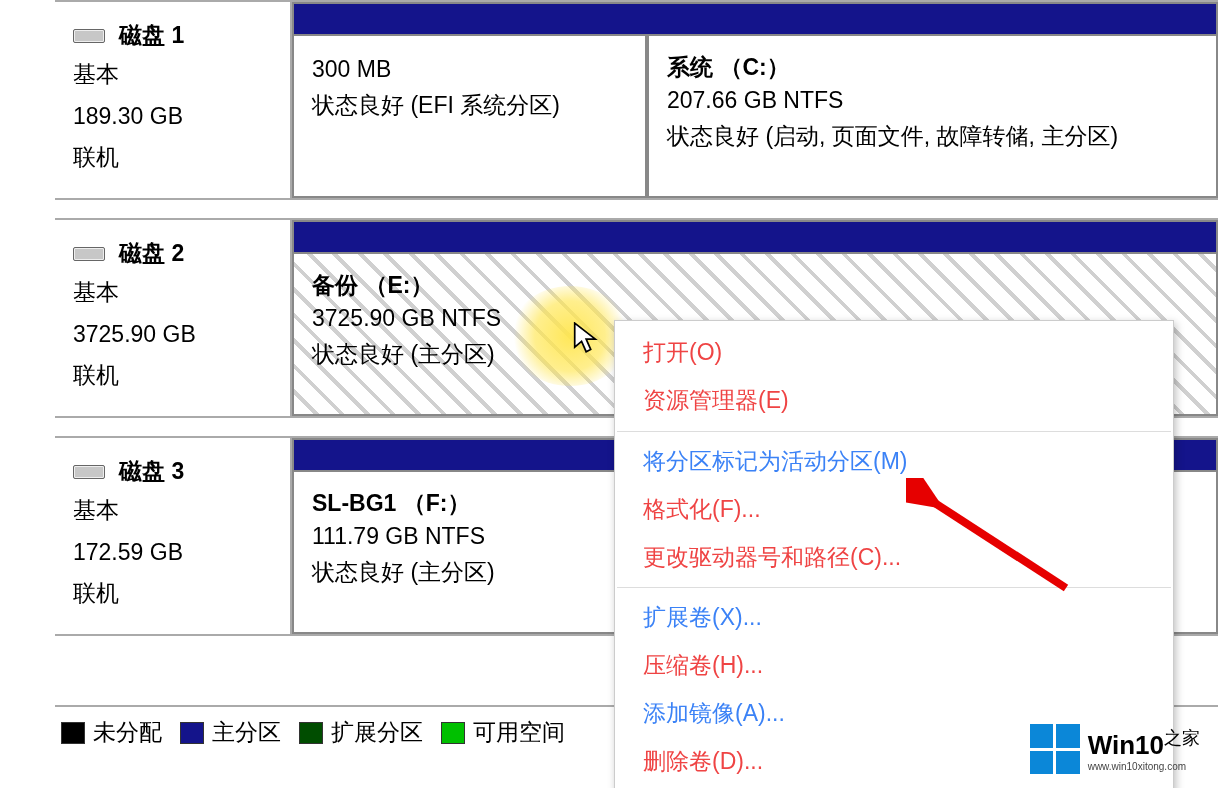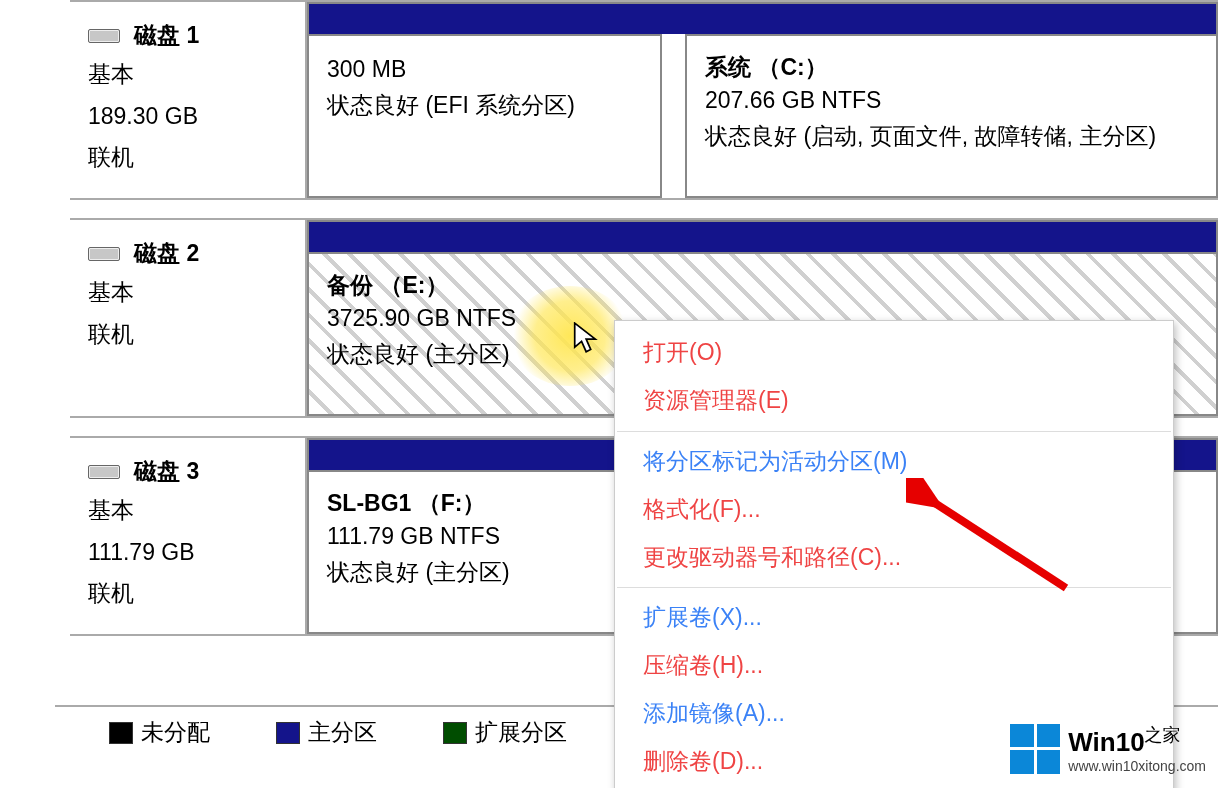--- a/index.html
+++ b/index.html
@@ -5,21 +5,21 @@
 * { margin: 0; padding: 0; box-sizing: border-box; }
 body {
   font-family: "Microsoft YaHei", "Segoe UI", Arial, sans-serif;
   font-size: 23px;
   background: #fff;
   width: 1218px;
   height: 788px;
   overflow: hidden;
   position: relative;
 }
-.container { padding-left: 70px; }
+.container { padding-left: 55px; }
 .disk-row {
   display: flex;
   border-top: 2px solid #aaa;
   border-bottom: 2px solid #aaa;
   margin-bottom: 18px;
   min-height: 200px;
 }
 .disk-info {
   width: 235px;
   padding: 18px 10px 18px 18px;
@@ -49,21 +49,20 @@
 }
 .part-header {
   background: #14148B;
   height: 32px;
   border: 2px solid #888;
   border-bottom: none;
 }
 .part-body-row {
   display: flex;
   flex: 1;
-  gap: 23px;
 }
 .partition {
   border: 2px solid #888;
   display: flex;
   flex-direction: column;
   padding: 16px 18px;
   position: relative;
 }
 .part-name { font-weight: 700; }
 .part-text { line-height: 1.55; }
@@ -77,21 +76,21 @@
   border-top: 2px solid #aaa;
   padding: 10px 6px;
   display: flex;
   gap: 18px;
   align-items: center;
   position: absolute;
   bottom: 30px;
   left: 55px;
   right: 0;
 }
-.legend-item { display: flex; align-items: center; gap: 8px; margin-left: 48px; }
+.legend-item { display: flex; align-items: center; gap: 8px; }
 .legend-swatch { width: 24px; height: 22px; border: 1px solid #333; }
 .sw-black { background: #000; }
 .sw-blue { background: #14148B; }
 .sw-dgreen { background: #004d00; }
 .sw-green { background: #00c000; }
 .context-menu {
   position: absolute;
   top: 320px;
   left: 614px;
   width: 560px;
@@ -121,36 +120,36 @@
   pointer-events: none;
 }
 .cursor svg { width: 26px; height: 32px; }
 .arrow {
   position: absolute;
   top: 478px; left: 906px;
   pointer-events: none;
 }
 .watermark {
   position: absolute;
-  bottom: 14px; right: 12px;
+  bottom: 14px; right: 18px;
   display: flex; align-items: center; gap: 8px;
   font-family: Arial, sans-serif;
 }
 .wm-sq {
   width: 50px; height: 50px;
   display: grid;
   grid-template-columns: 1fr 1fr;
   grid-template-rows: 1fr 1fr;
   gap: 3px;
 }
 .wm-sq div { background: #0b87d8; }
 .wm-txt { display: flex; flex-direction: column; }
 .wm-main { font-size: 26px; font-weight: 700; }
 .wm-main .zhi { font-weight: 400; font-size: 18px; vertical-align: super; }
-.wm-url { font-size: 14px; color: #444; }
+.wm-url { font-size: 10px; color: #444; }
 </style>
 </head>
 <body>
 
 <div class="container">
 
   <div class="disk-row">
     <div class="disk-info">
       <div class="disk-title-line">
         <span class="disk-icon"></span>
@@ -177,20 +176,21 @@
     </div>
   </div>
 
   <div class="disk-row">
     <div class="disk-info">
       <div class="disk-title-line">
         <span class="disk-icon"></span>
         <span class="disk-title">磁盘 2</span>
       </div>
       <div class="disk-meta">基本</div>
+      <div class="disk-meta">3725.90 GB</div>
       <div class="disk-meta">联机</div>
     </div>
     <div class="partitions">
       <div class="part-header"></div>
       <div class="part-body-row">
         <div class="partition stripe-bg" style="flex:1">
           <div class="part-name">备份 （E:）</div>
           <div class="part-text">3725.90 GB NTFS</div>
           <div class="part-text">状态良好 (主分区)</div>
         </div>
@@ -198,21 +198,21 @@
     </div>
   </div>
 
   <div class="disk-row">
     <div class="disk-info">
       <div class="disk-title-line">
         <span class="disk-icon"></span>
         <span class="disk-title">磁盘 3</span>
       </div>
       <div class="disk-meta">基本</div>
-      <div class="disk-meta">111.79 GB</div>
+      <div class="disk-meta">172.59 GB</div>
       <div class="disk-meta">联机</div>
     </div>
     <div class="partitions">
       <div class="part-header"></div>
       <div class="part-body-row">
         <div class="partition" style="flex:1">
           <div class="part-name">SL-BG1 （F:）</div>
           <div class="part-text">111.79 GB NTFS</div>
           <div class="part-text">状态良好 (主分区)</div>
         </div>

